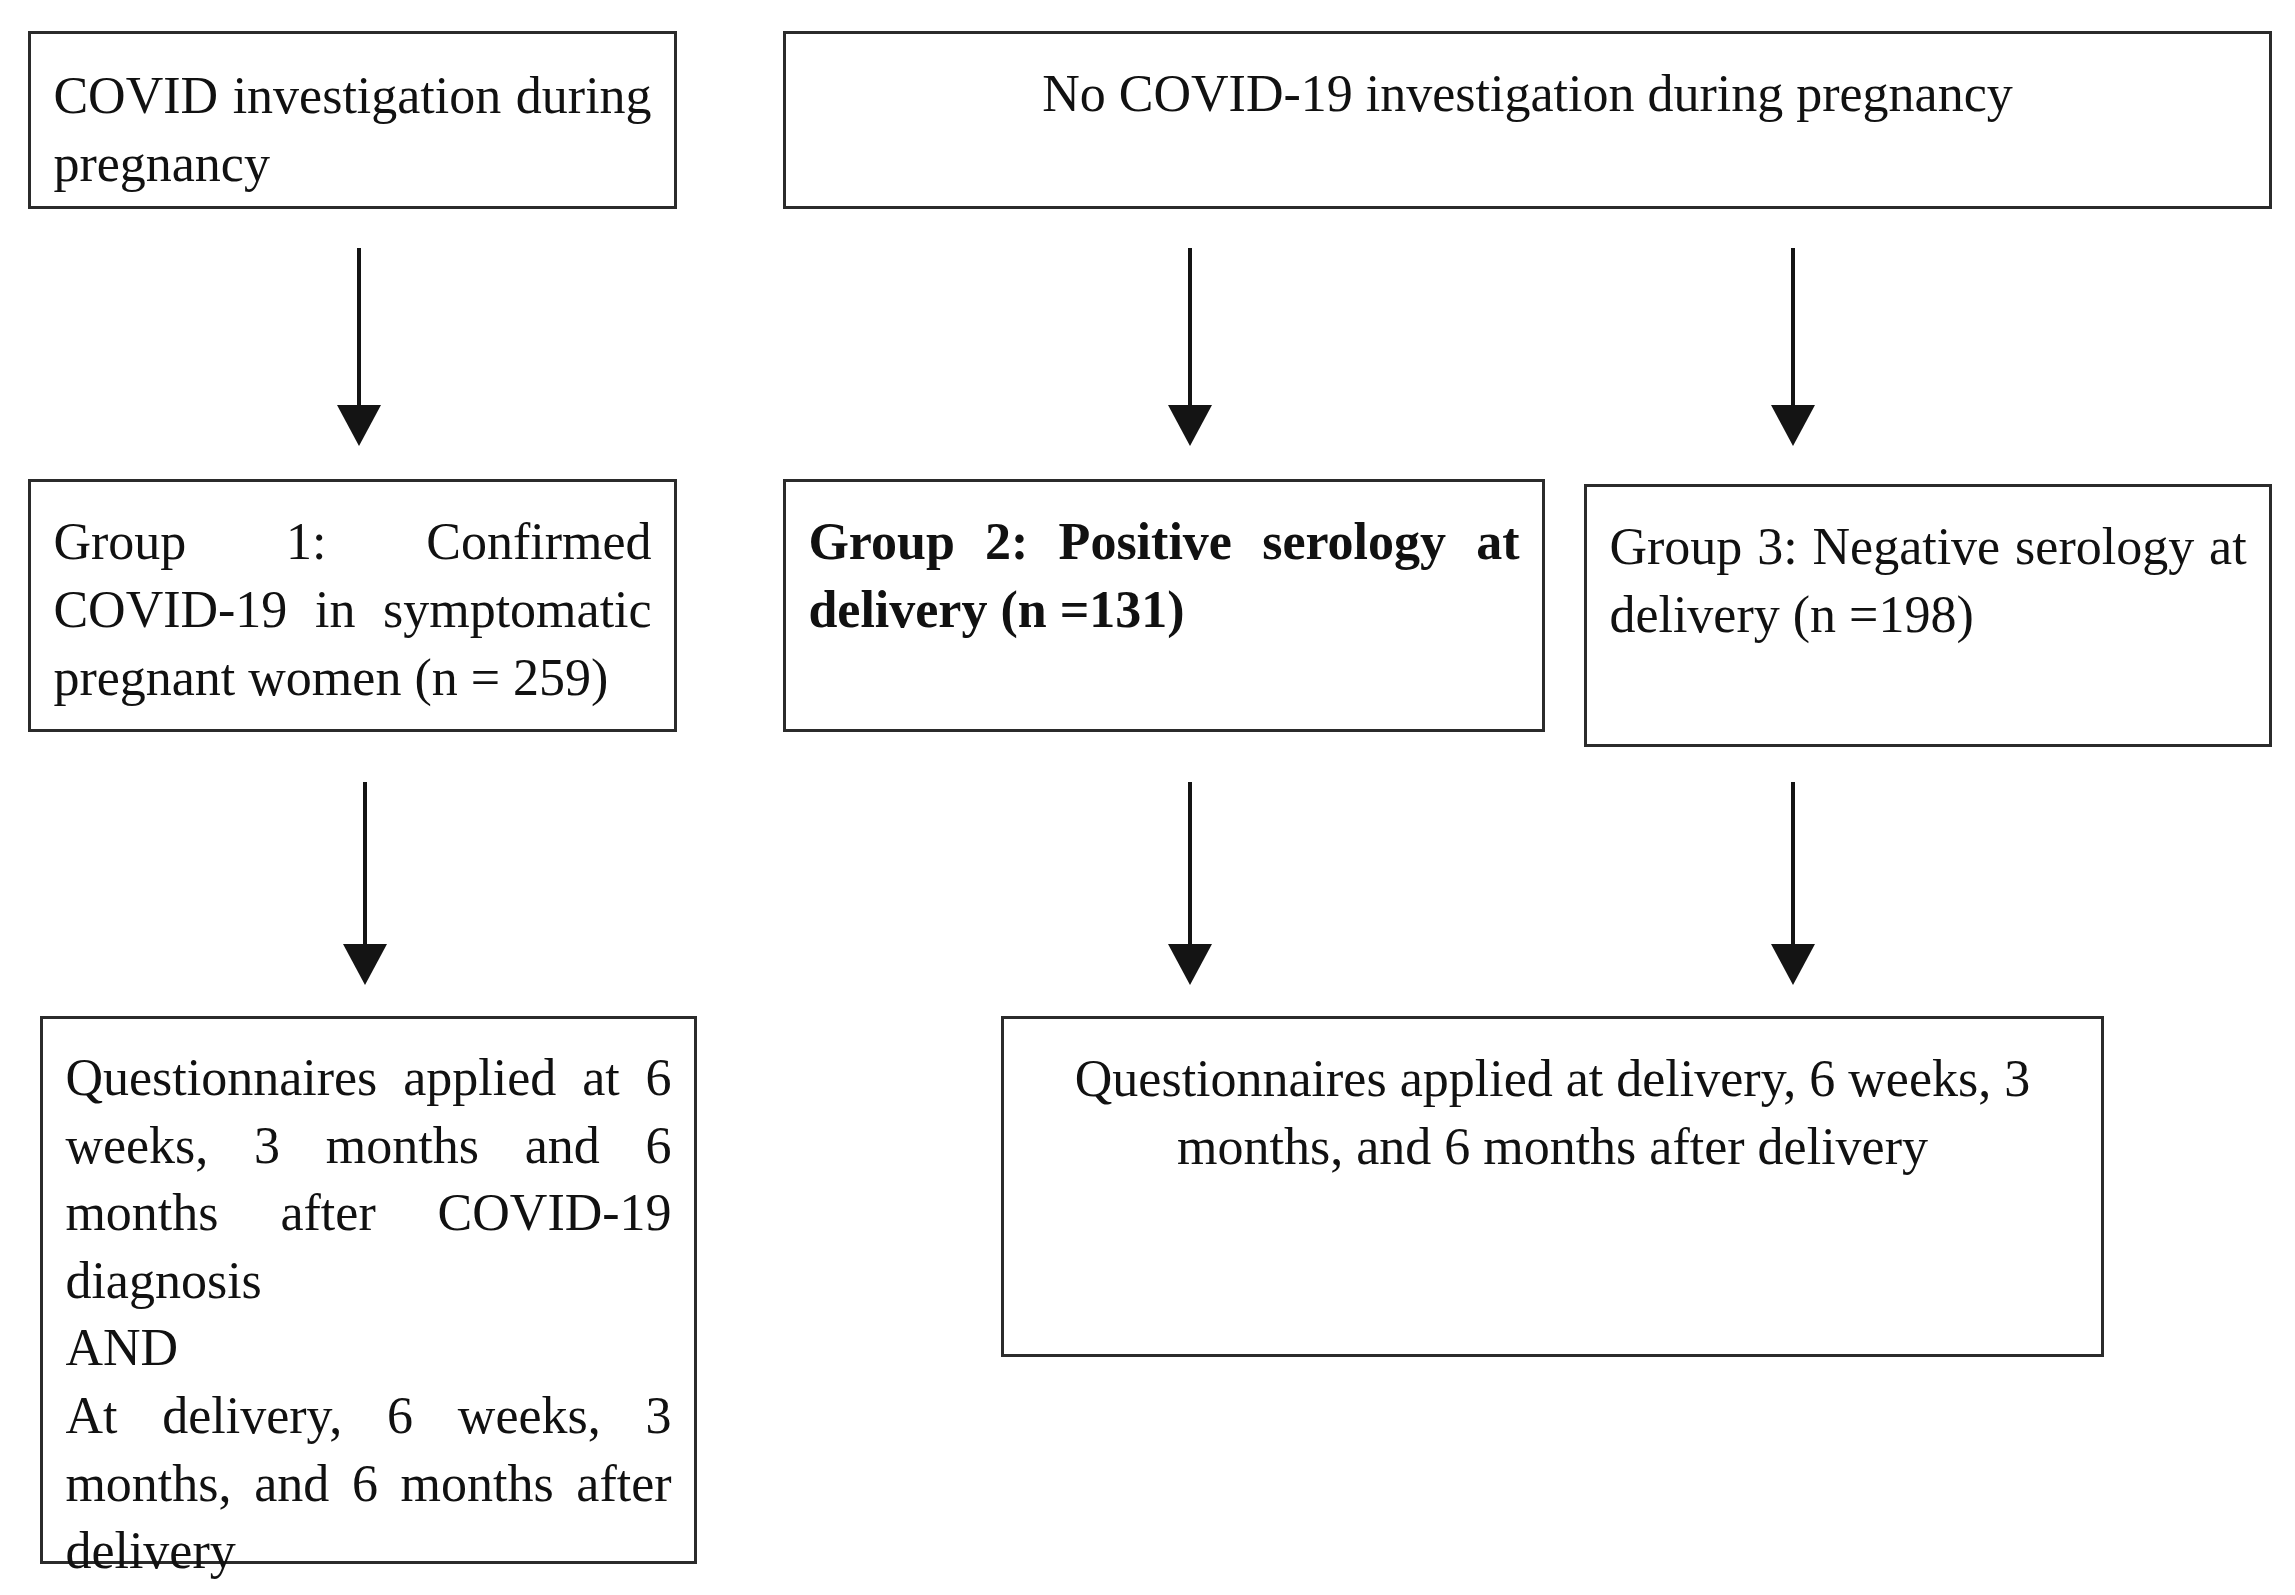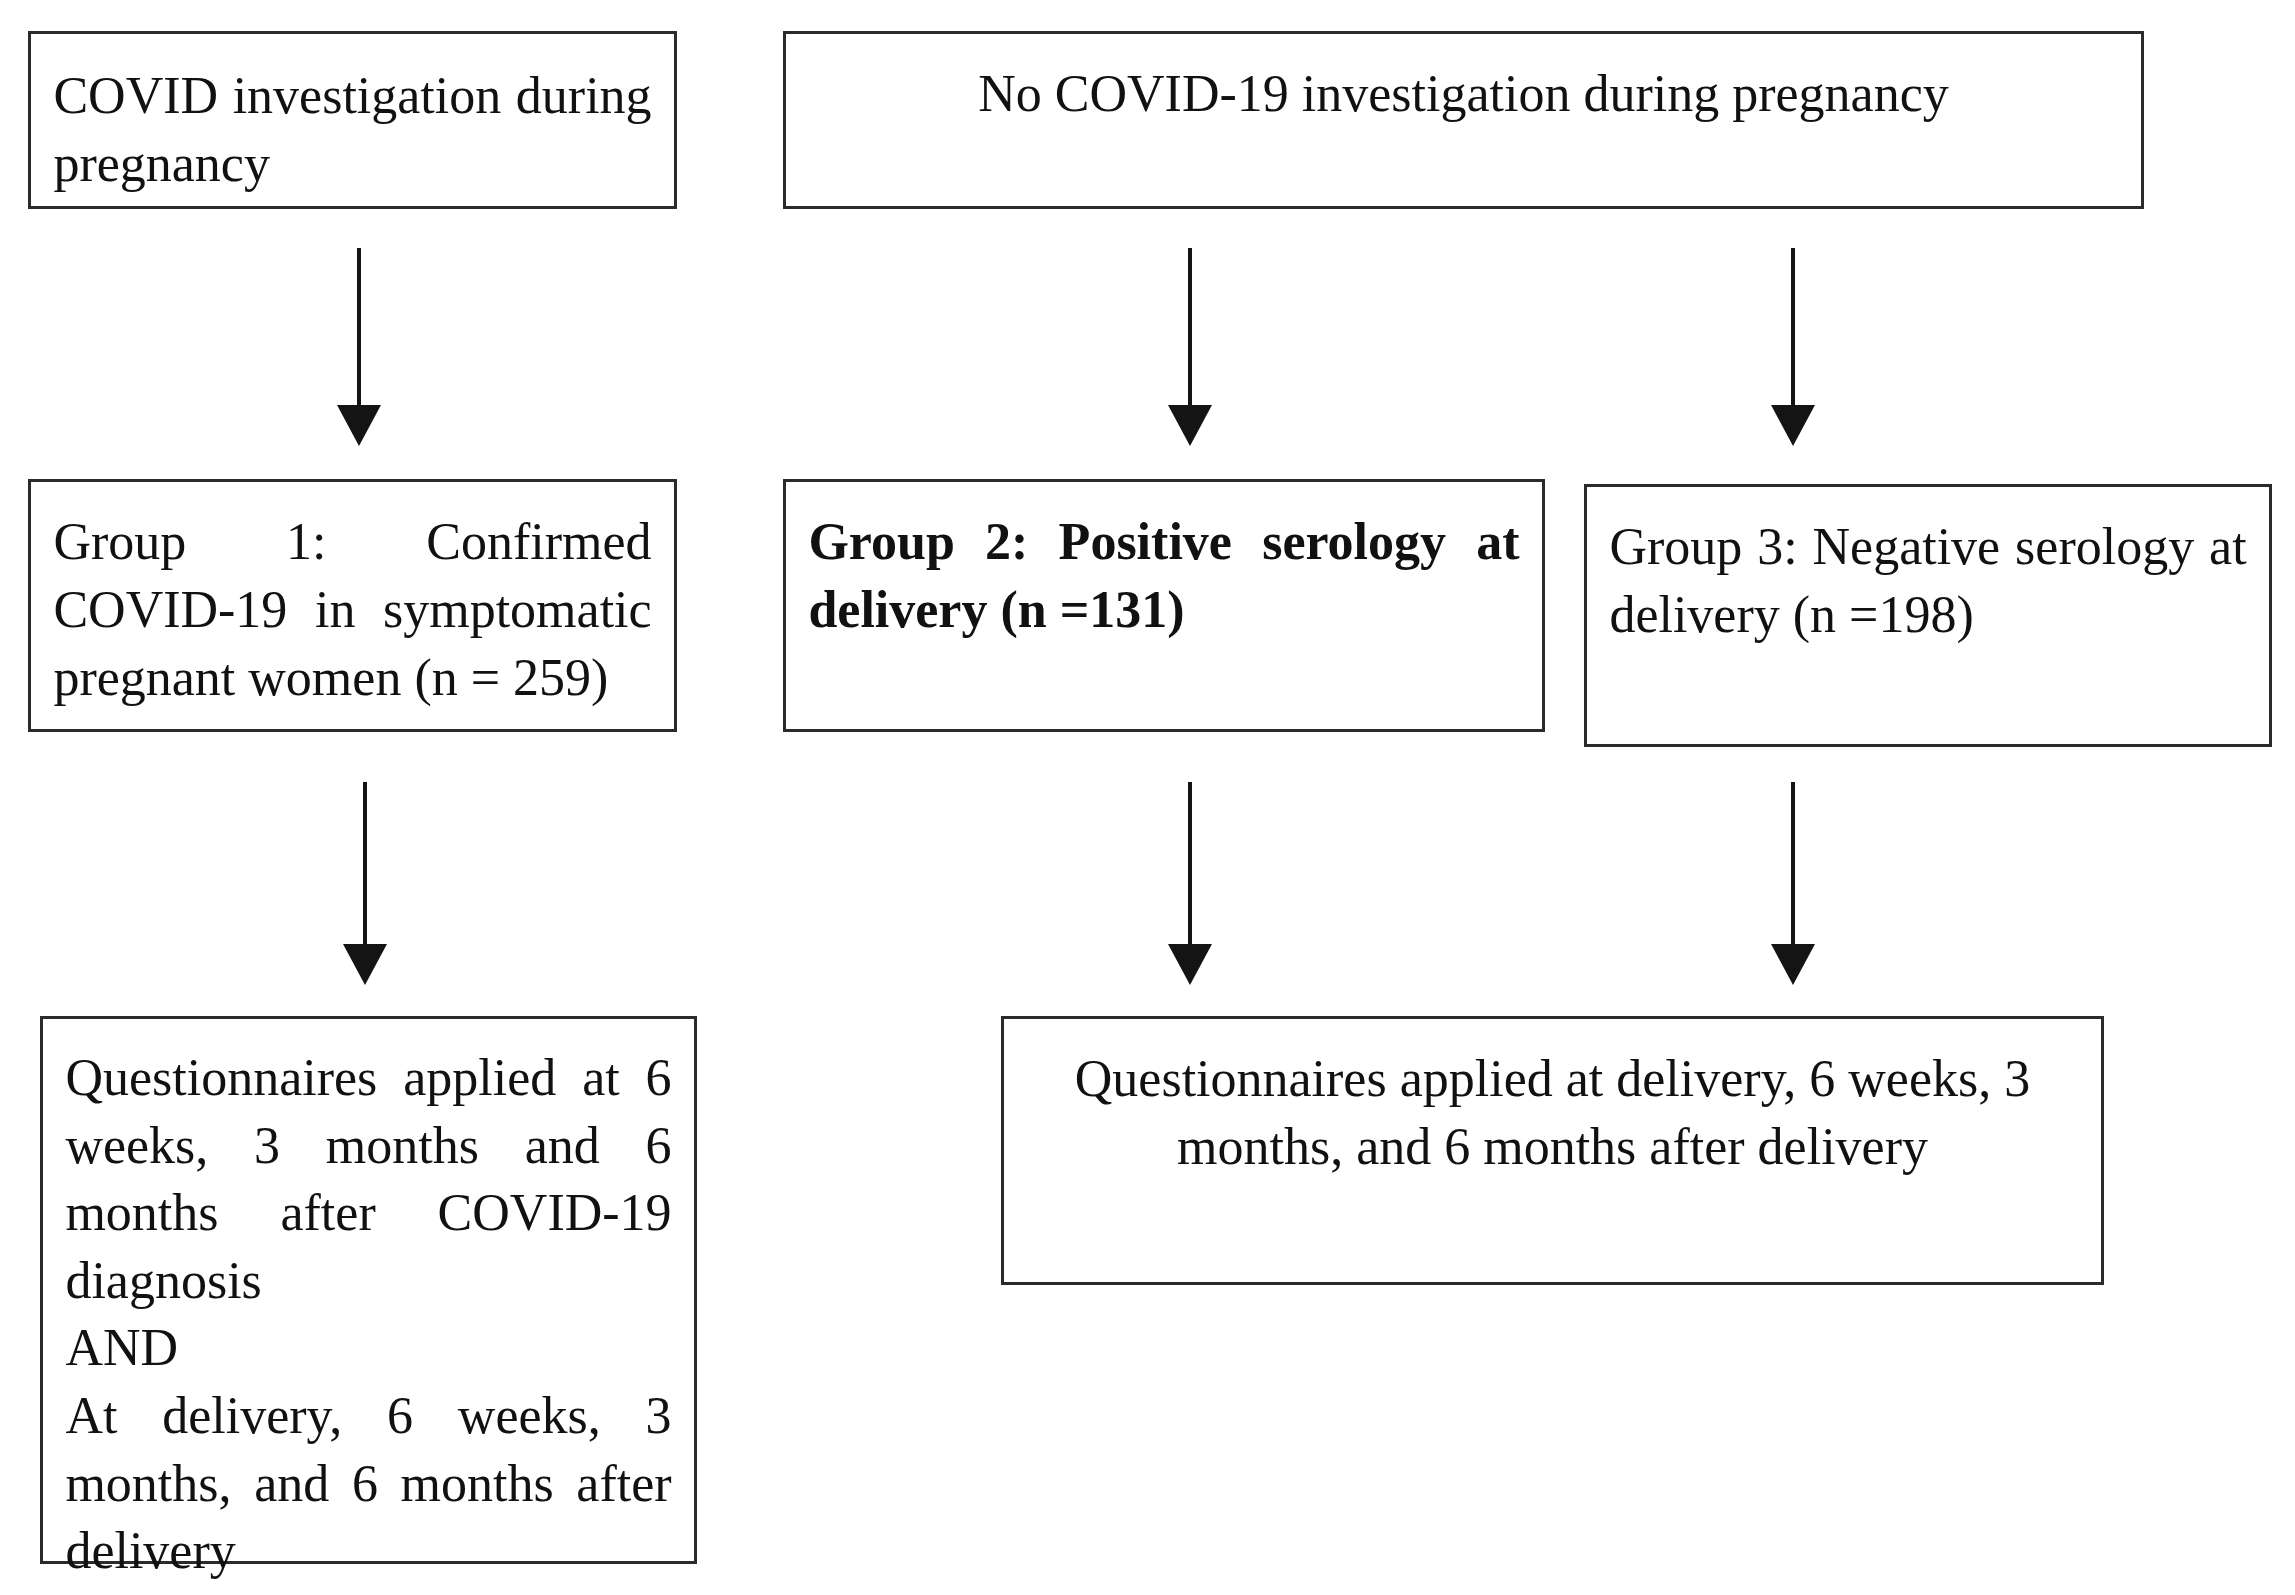--- a/index.html
+++ b/index.html
@@ -33,36 +33,36 @@
     color: #111111;
     white-space: pre-line;
   }
   .just { text-align: justify; text-align-last: left; }
   .just-center { text-align: center; }
 
   
   #node-covid-investigation { left: 28px;   top: 31px;   width: 649px;  height: 178px; }
   #node-covid-investigation .node-text { top: 28px; }
 
-  #node-no-covid-investigation { left: 783px; top: 31px;  width: 1361px; height: 178px; }
+  #node-no-covid-investigation { left: 783px; top: 31px;  width: 1489px; height: 178px; }
   #node-no-covid-investigation .node-text { top: 26.4px; }
 
   #node-group-1 { left: 28px;   top: 479px;  width: 649px;  height: 253px; padding-left: 19px; }
   #node-group-1 .node-text { top: 26.4px; }
 
   #node-group-2 { left: 783px; top: 479px;  width: 762px; height: 253px; font-weight: bold; }
   #node-group-2 .node-text { top: 26.4px; }
 
   #node-group-3 { left: 1584px; top: 484px;  width: 688px; height: 263px; }
   #node-group-3 .node-text { top: 26.4px; }
 
   #node-questionnaires-group1 { left: 40px; top: 1016px; width: 657px; height: 548px; }
   #node-questionnaires-group1 .node-text { top: 25px; }
 
-  #node-questionnaires-groups23 { left: 1001px; top: 1016px; width: 1103px; height: 269px; }
+  #node-questionnaires-groups23 { left: 1001px; top: 1016px; width: 1103px; height: 341px; }
   #node-questionnaires-groups23 .node-text { top: 26.4px; padding: 0 40px; }
 
   
   .arrow {
     position: absolute;
     width: 40px;
   }
   .arrow .shaft {
     position: absolute;
     left: 50%;

